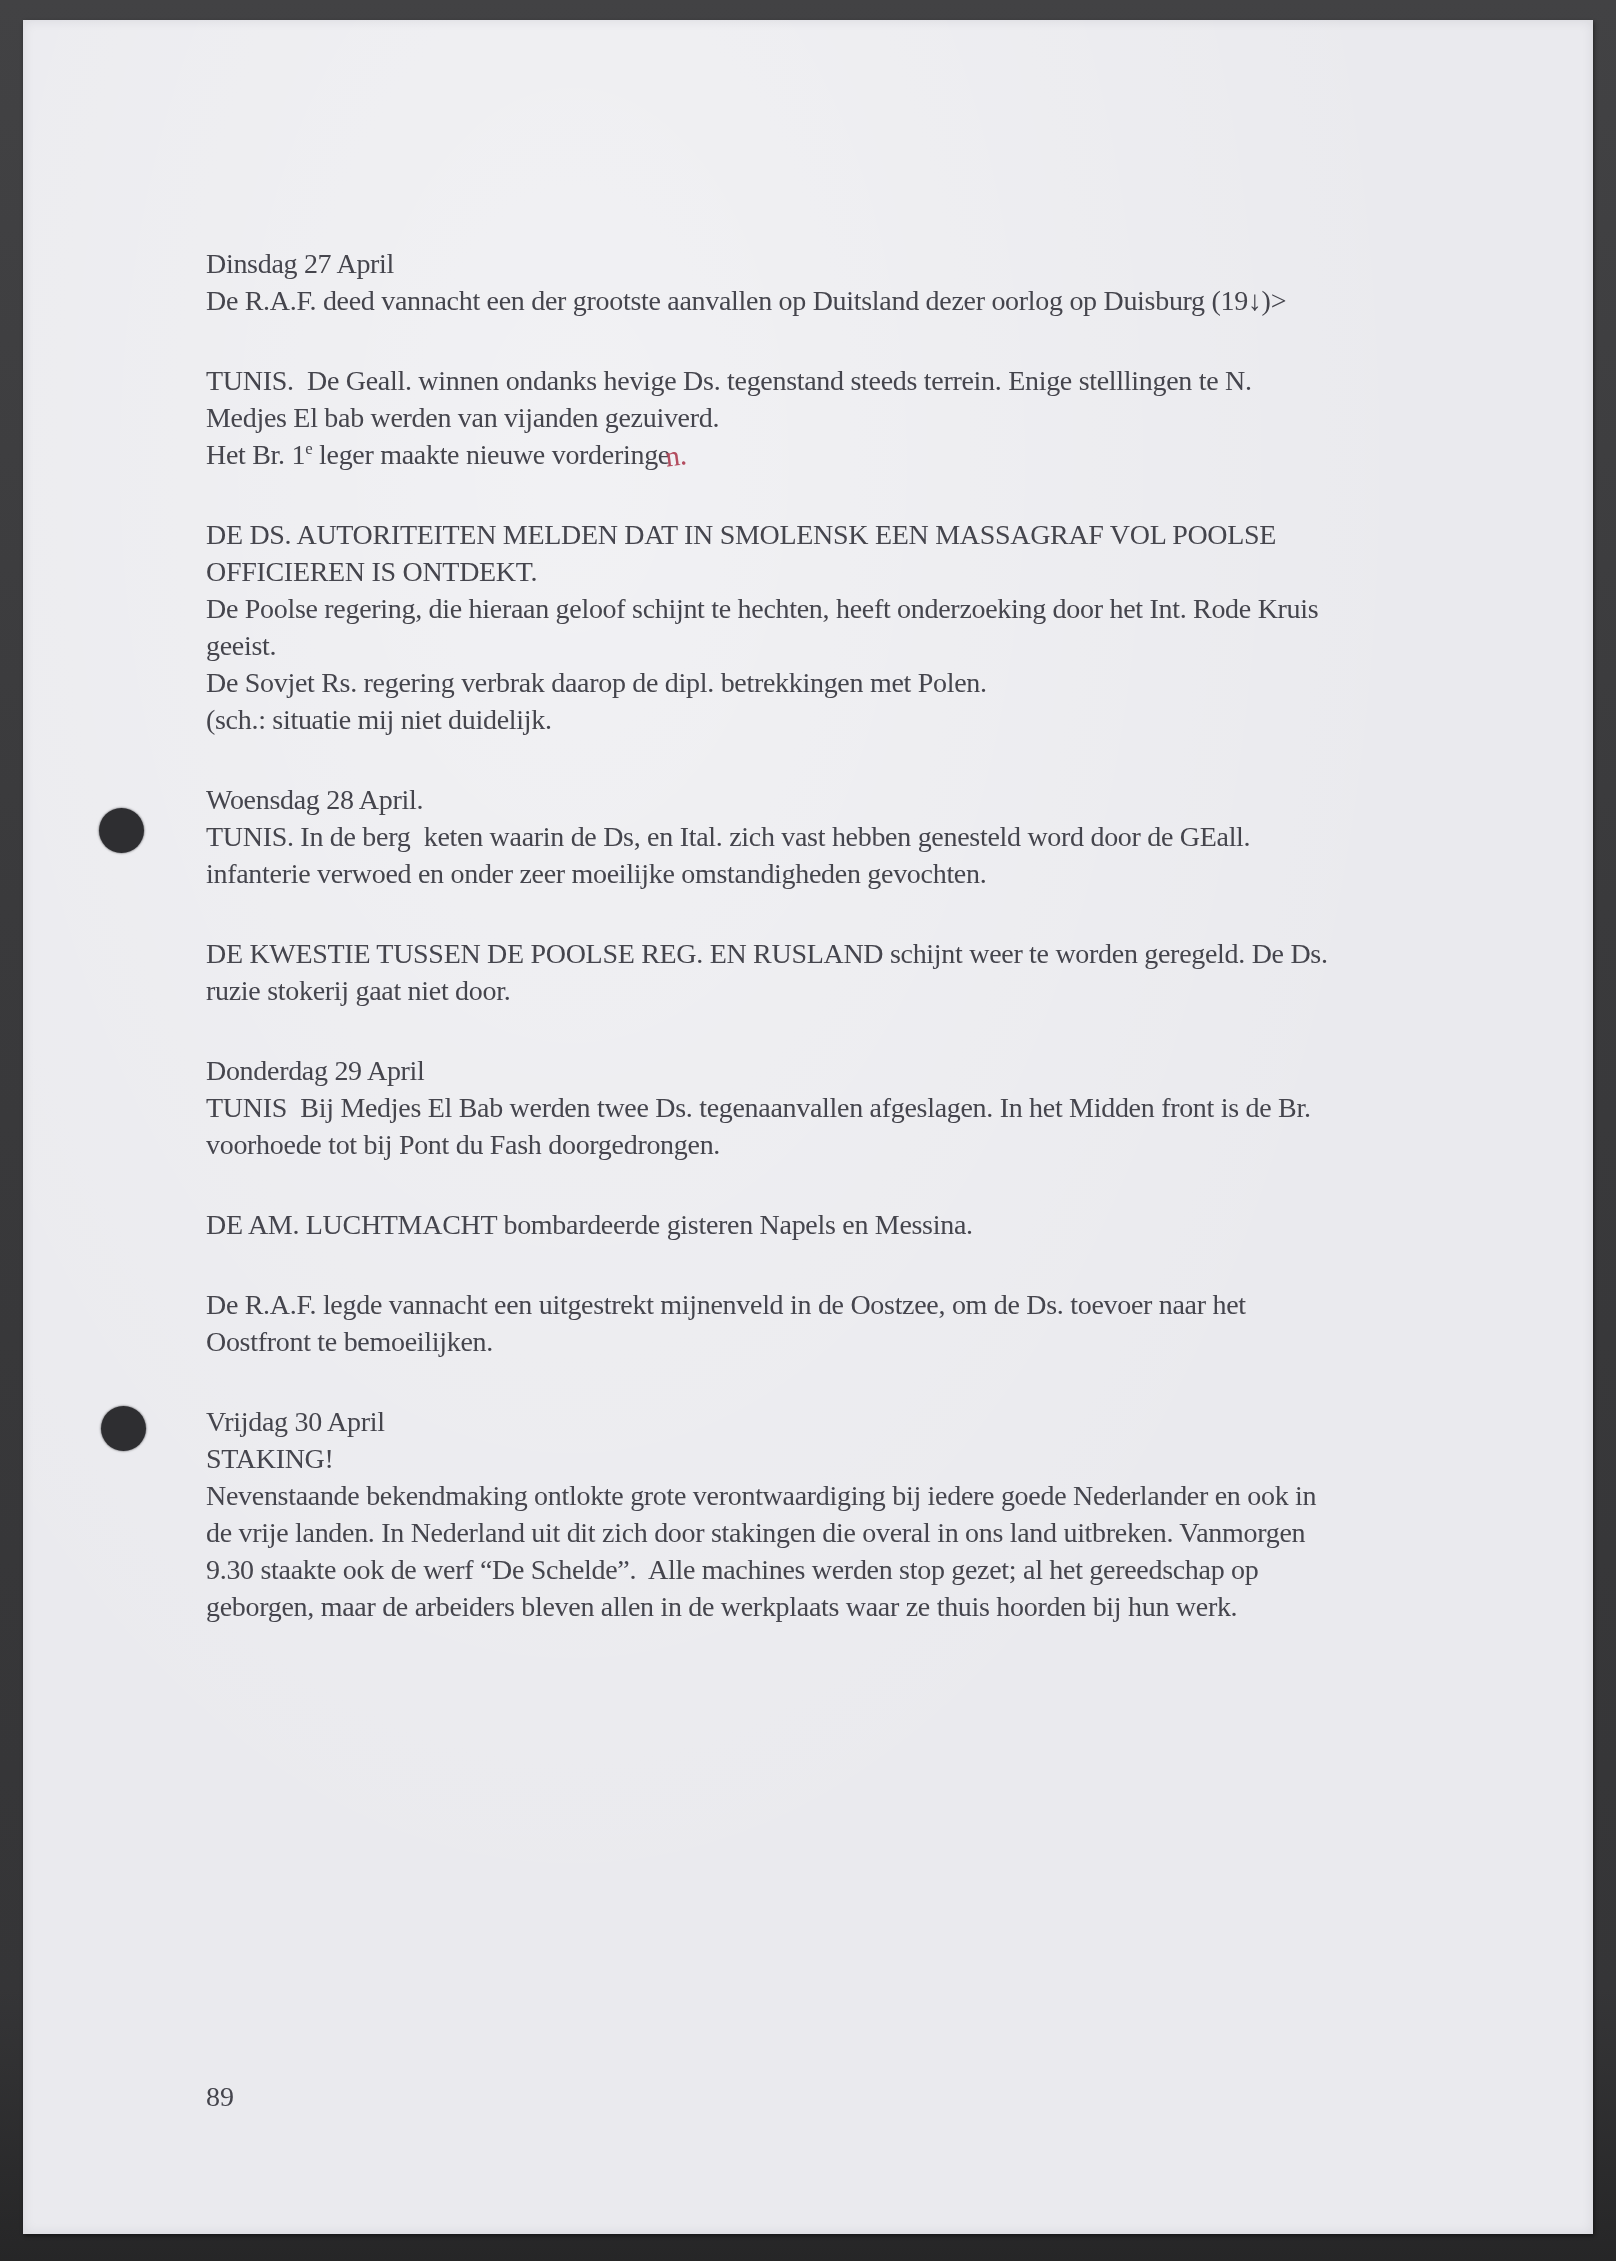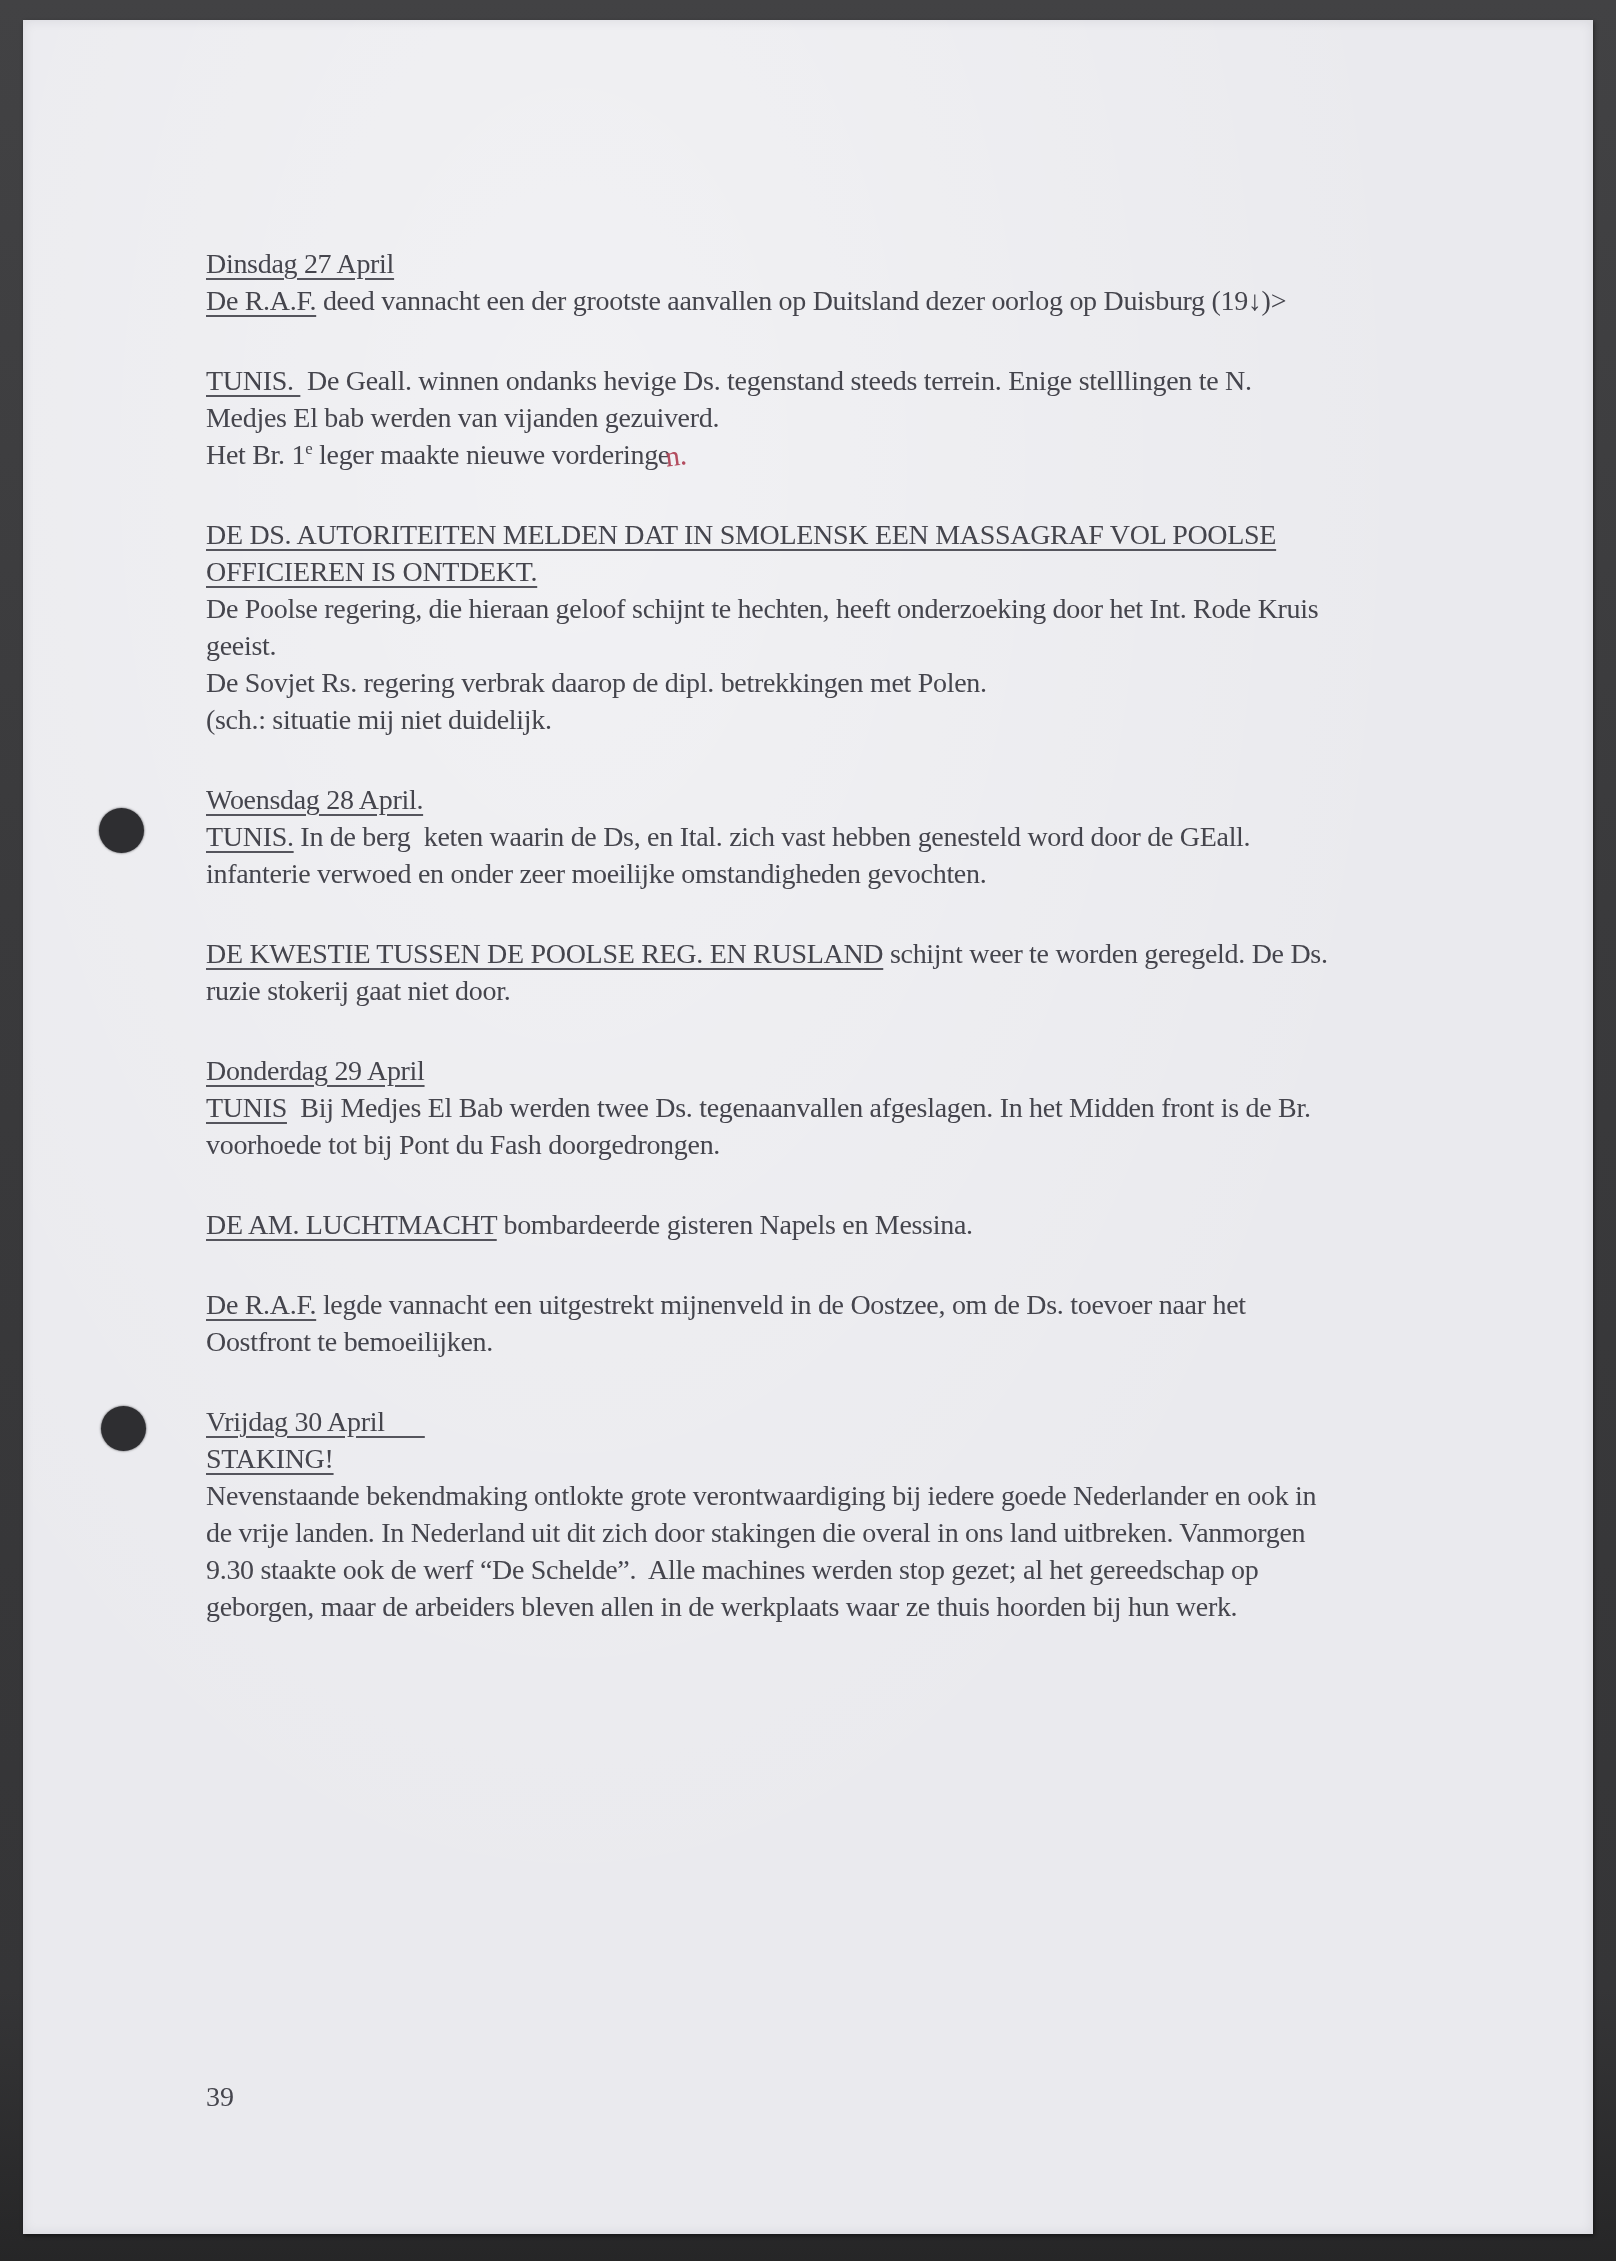--- a/index.html
+++ b/index.html
@@ -40,21 +40,20 @@
     width:1301px;
     color:var(--ink);
     font-size:28px;
     line-height:37px;
     letter-spacing:-0.3px;
     white-space:pre;
   }
   .line{height:37px;}
   .line.blank{height:43px;}
   .u{
-    text-decoration:underline;
     text-decoration-thickness:1.9px;
     text-underline-offset:5px;
     text-decoration-color:#55555d;
   }
   sup.sup{
     font-size:0.60em;
     vertical-align:super;
     line-height:0;
   }
   .red{
@@ -75,15 +74,15 @@
 </style>
 </head>
 <body>
 
 <div class="paper">
   <div class="hole h1"></div>
   <div class="hole h2"></div>
 
   <div class="text-block"><div class="line"><span class="u">Dinsdag 27 April</span></div><div class="line"><span class="u">De R.A.F.</span><span> deed vannacht een der grootste aanvallen op Duitsland dezer oorlog op Duisburg (19↓)&gt;</span></div><div class="line blank"></div><div class="line"><span class="u">TUNIS. </span><span> De Geall. winnen ondanks hevige Ds. tegenstand steeds terrein. Enige stelllingen te N.</span></div><div class="line"><span>Medjes El bab werden van vijanden gezuiverd.</span></div><div class="line"><span>Het Br. 1</span><sup class="sup">e</sup><span> leger maakte nieuwe vorderinge</span><span class="red">n.</span></div><div class="line blank"></div><div class="line"><span class="u">DE DS. AUTORITEITEN MELDEN DAT IN SMOLENSK EEN MASSAGRAF VOL POOLSE</span></div><div class="line"><span class="u">OFFICIEREN IS ONTDEKT.</span></div><div class="line"><span>De Poolse regering, die hieraan geloof schijnt te hechten, heeft onderzoeking door het Int. Rode Kruis</span></div><div class="line"><span>geeist.</span></div><div class="line"><span>De Sovjet Rs. regering verbrak daarop de dipl. betrekkingen met Polen.</span></div><div class="line"><span>(sch.: situatie mij niet duidelijk.</span></div><div class="line blank"></div><div class="line"><span class="u">Woensdag 28 April.</span></div><div class="line"><span class="u">TUNIS.</span><span> In de berg  keten waarin de Ds, en Ital. zich vast hebben genesteld word door de GEall.</span></div><div class="line"><span>infanterie verwoed en onder zeer moeilijke omstandigheden gevochten.</span></div><div class="line blank"></div><div class="line"><span class="u">DE KWESTIE TUSSEN DE POOLSE REG. EN RUSLAND</span><span> schijnt weer te worden geregeld. De Ds.</span></div><div class="line"><span>ruzie stokerij gaat niet door.</span></div><div class="line blank"></div><div class="line"><span class="u">Donderdag 29 April</span></div><div class="line"><span class="u">TUNIS</span><span>  Bij Medjes El Bab werden twee Ds. tegenaanvallen afgeslagen. In het Midden front is de Br.</span></div><div class="line"><span>voorhoede tot bij Pont du Fash doorgedrongen.</span></div><div class="line blank"></div><div class="line"><span class="u">DE AM. LUCHTMACHT</span><span> bombardeerde gisteren Napels en Messina.</span></div><div class="line blank"></div><div class="line"><span class="u">De R.A.F.</span><span> legde vannacht een uitgestrekt mijnenveld in de Oostzee, om de Ds. toevoer naar het</span></div><div class="line"><span>Oostfront te bemoeilijken.</span></div><div class="line blank"></div><div class="line"><span class="u">Vrijdag 30 April&nbsp;&nbsp;&nbsp;&nbsp;&nbsp;&nbsp;</span></div><div class="line"><span class="u">STAKING!</span></div><div class="line"><span>Nevenstaande bekendmaking ontlokte grote verontwaardiging bij iedere goede Nederlander en ook in</span></div><div class="line"><span>de vrije landen. In Nederland uit dit zich door stakingen die overal in ons land uitbreken. Vanmorgen</span></div><div class="line"><span>9.30 staakte ook de werf “De Schelde”.  Alle machines werden stop gezet; al het gereedschap op</span></div><div class="line"><span>geborgen, maar de arbeiders bleven allen in de werkplaats waar ze thuis hoorden bij hun werk.</span></div></div>
 
-  <div class="page-number">39</div>
+  <div class="page-number">89</div>
 </div>
 
 
 </body></html>

